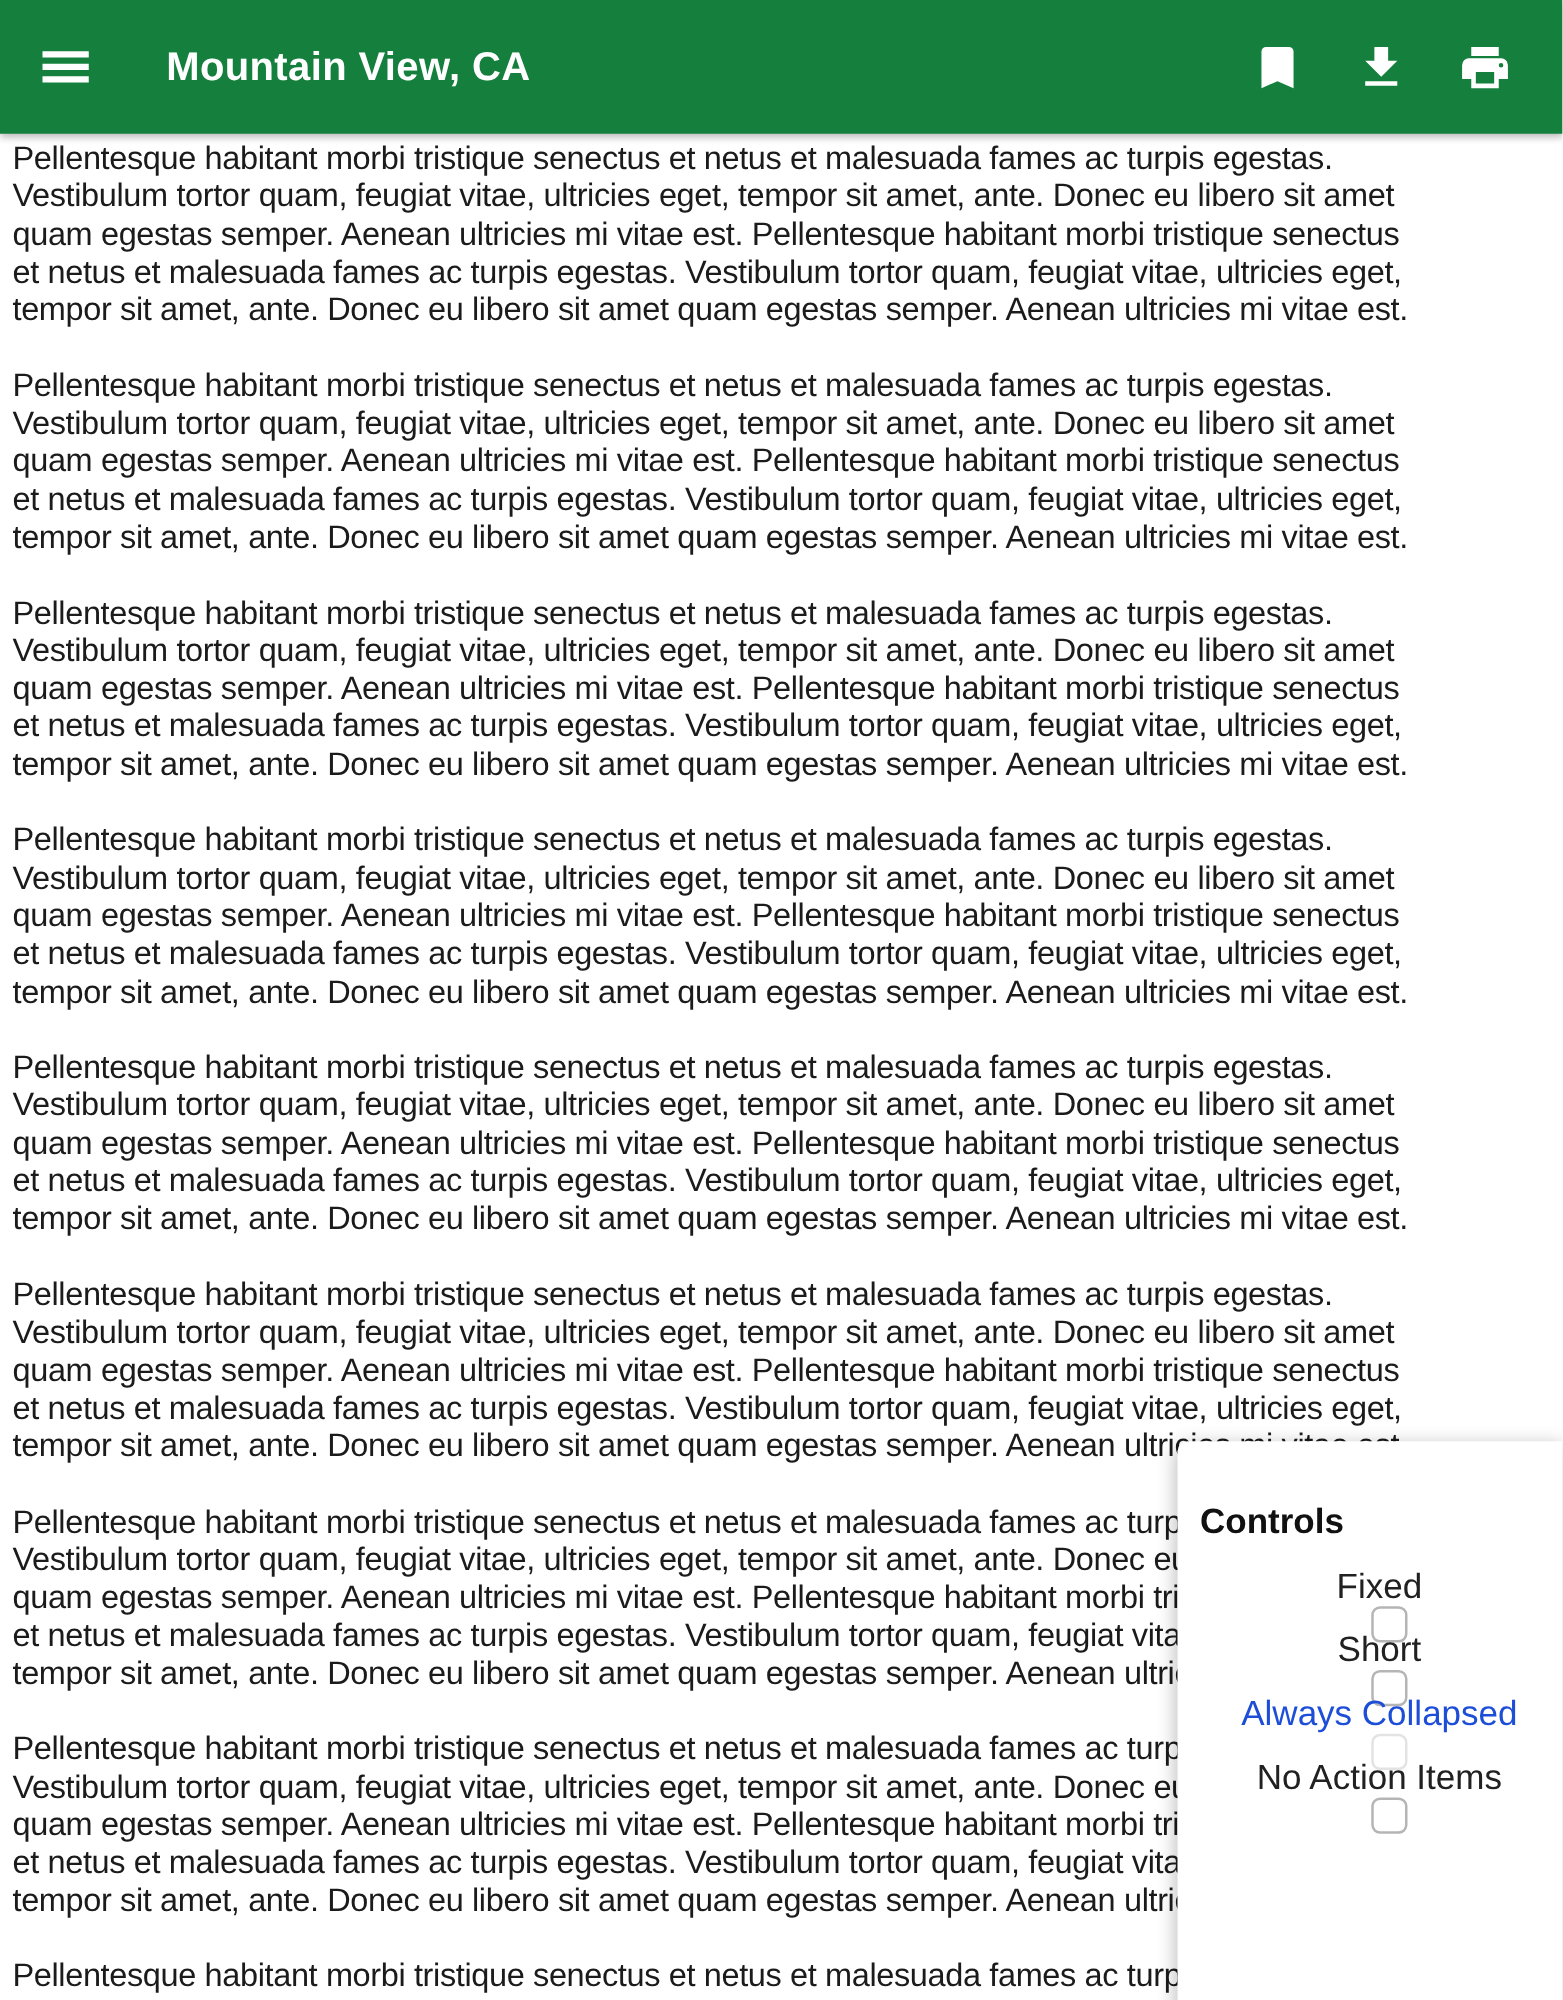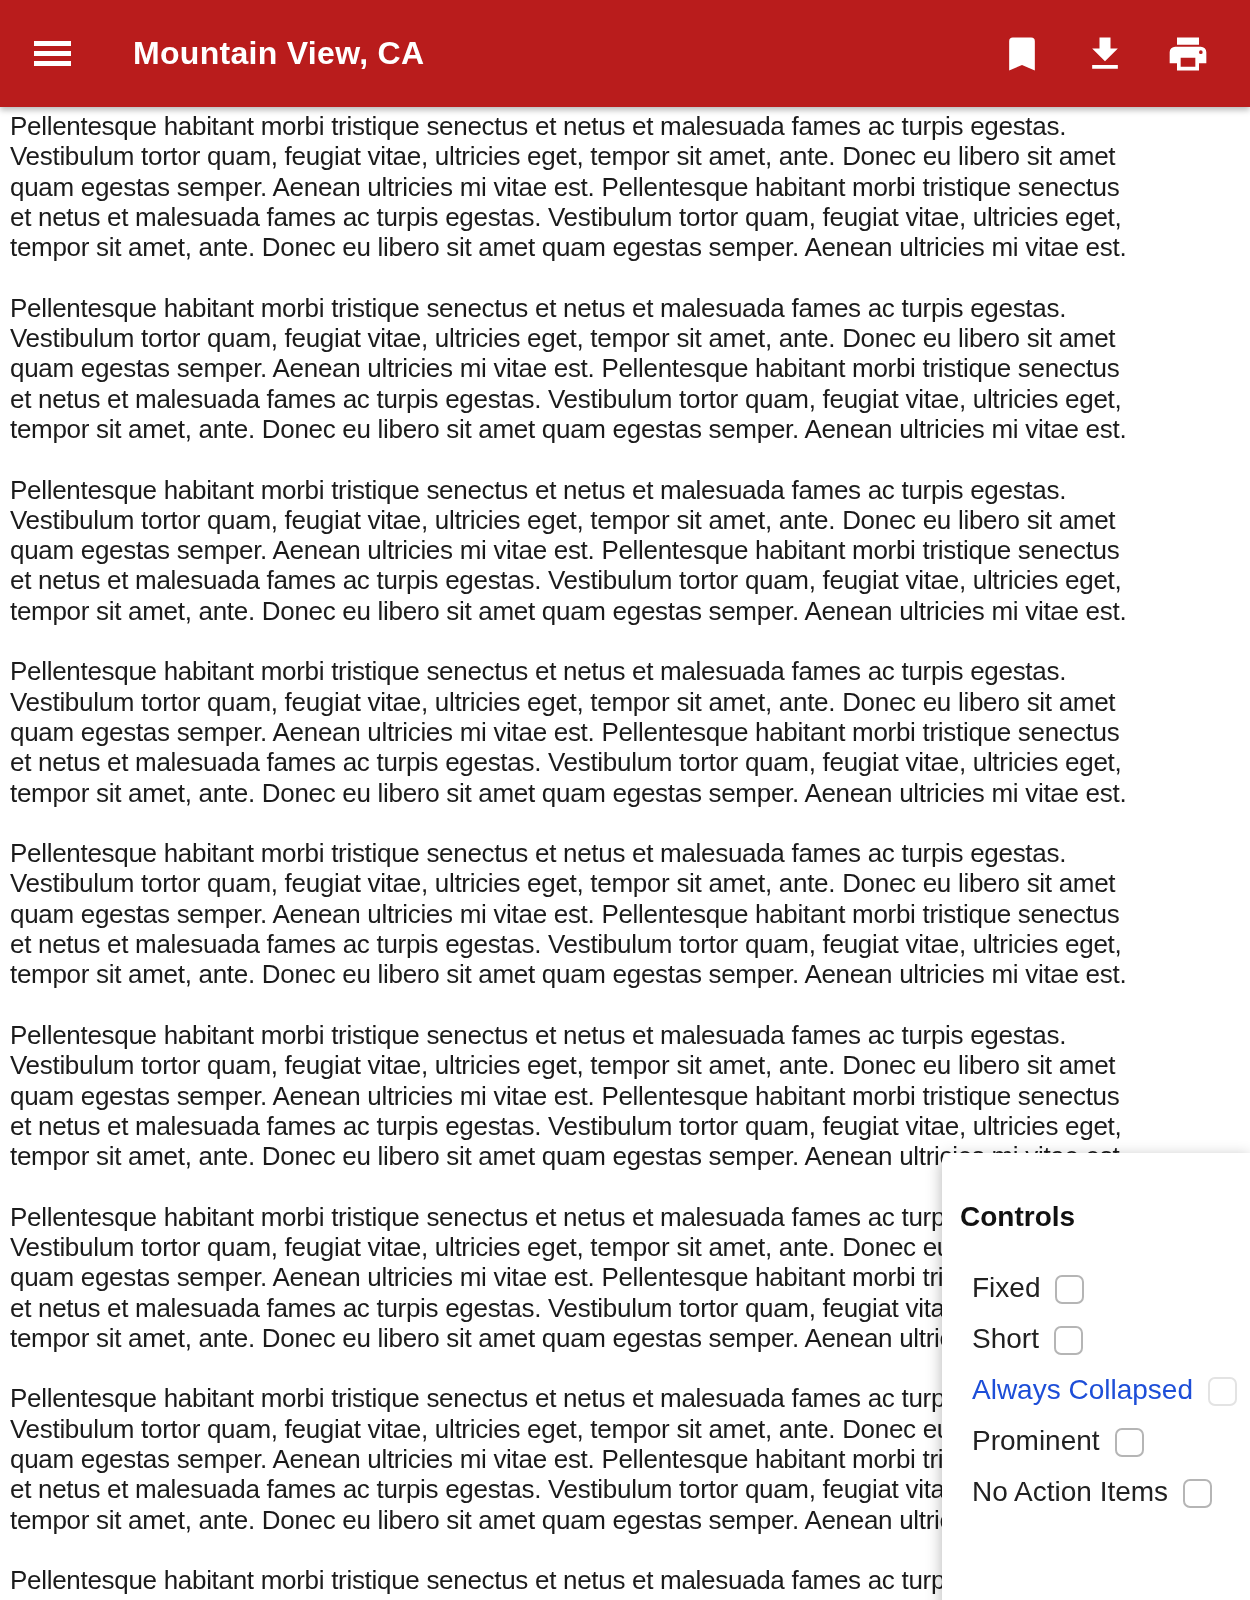--- a/index.html
+++ b/index.html
@@ -78,41 +78,42 @@
   }
   .controls-title {
     margin:48px 0 0 0;
     font-size:28px;
     font-weight:700;
     color:#111111;
   }
   .control-rows { margin:20px 0 0 12px; }
   .control-row {
     display:flex;
-    align-items:flex-end;
+    align-items:center;
     height:51px;
     font-size:28px;
     color:#212121;
+    flex-direction:column;
   }
   .control-row .control-label { margin-right:15px; white-space:nowrap; }
   .checkbox {
     width:25px; height:25px;
     border:2.5px solid #b5b5b5;
     border-radius:7px;
     background:#ffffff;
     flex:0 0 auto;
     cursor:pointer;
   }
   .control-row.disabled { color:#1d4ed8; }
   .control-row.disabled .checkbox { border-color:#e3e3e3; cursor:default; }
 </style>
 </head>
 <body>
 
-<header class="app-bar" style="background: #b91c1c;">
+<header class="app-bar" style="background: #15803d;">
   <button class="nav-button" aria-label="menu">
     <span style="display:contents">
       <span class="bar"></span><span class="bar"></span><span class="bar"></span>
     </span>
   </button>
   <div class="app-title">Mountain View, CA</div>
   <div class="actions">
     <button class="icon-button" aria-label="bookmark">
       <svg viewBox="0 0 24 24">
         <path d="M17,3H7A2,2 0 0,0 5,5V21L12,18L19,21V5A2,2 0 0,0 17,3Z"></path>
@@ -188,21 +189,17 @@
       </div>
       <div class="control-row">
         <span class="control-label">Short</span>
         <span class="checkbox" role="checkbox" aria-checked="false"></span>
       </div>
       <div class="control-row disabled">
         <span class="control-label">Always Collapsed</span>
         <span class="checkbox" role="checkbox" aria-checked="false"></span>
       </div>
       <div class="control-row">
-        <span class="control-label">Prominent</span>
-        <span class="checkbox" role="checkbox" aria-checked="false"></span>
-      </div>
-      <div class="control-row">
         <span class="control-label">No Action Items</span>
         <span class="checkbox" role="checkbox" aria-checked="false"></span>
       </div>
     </div>
 </aside>
 
 </body></html>

